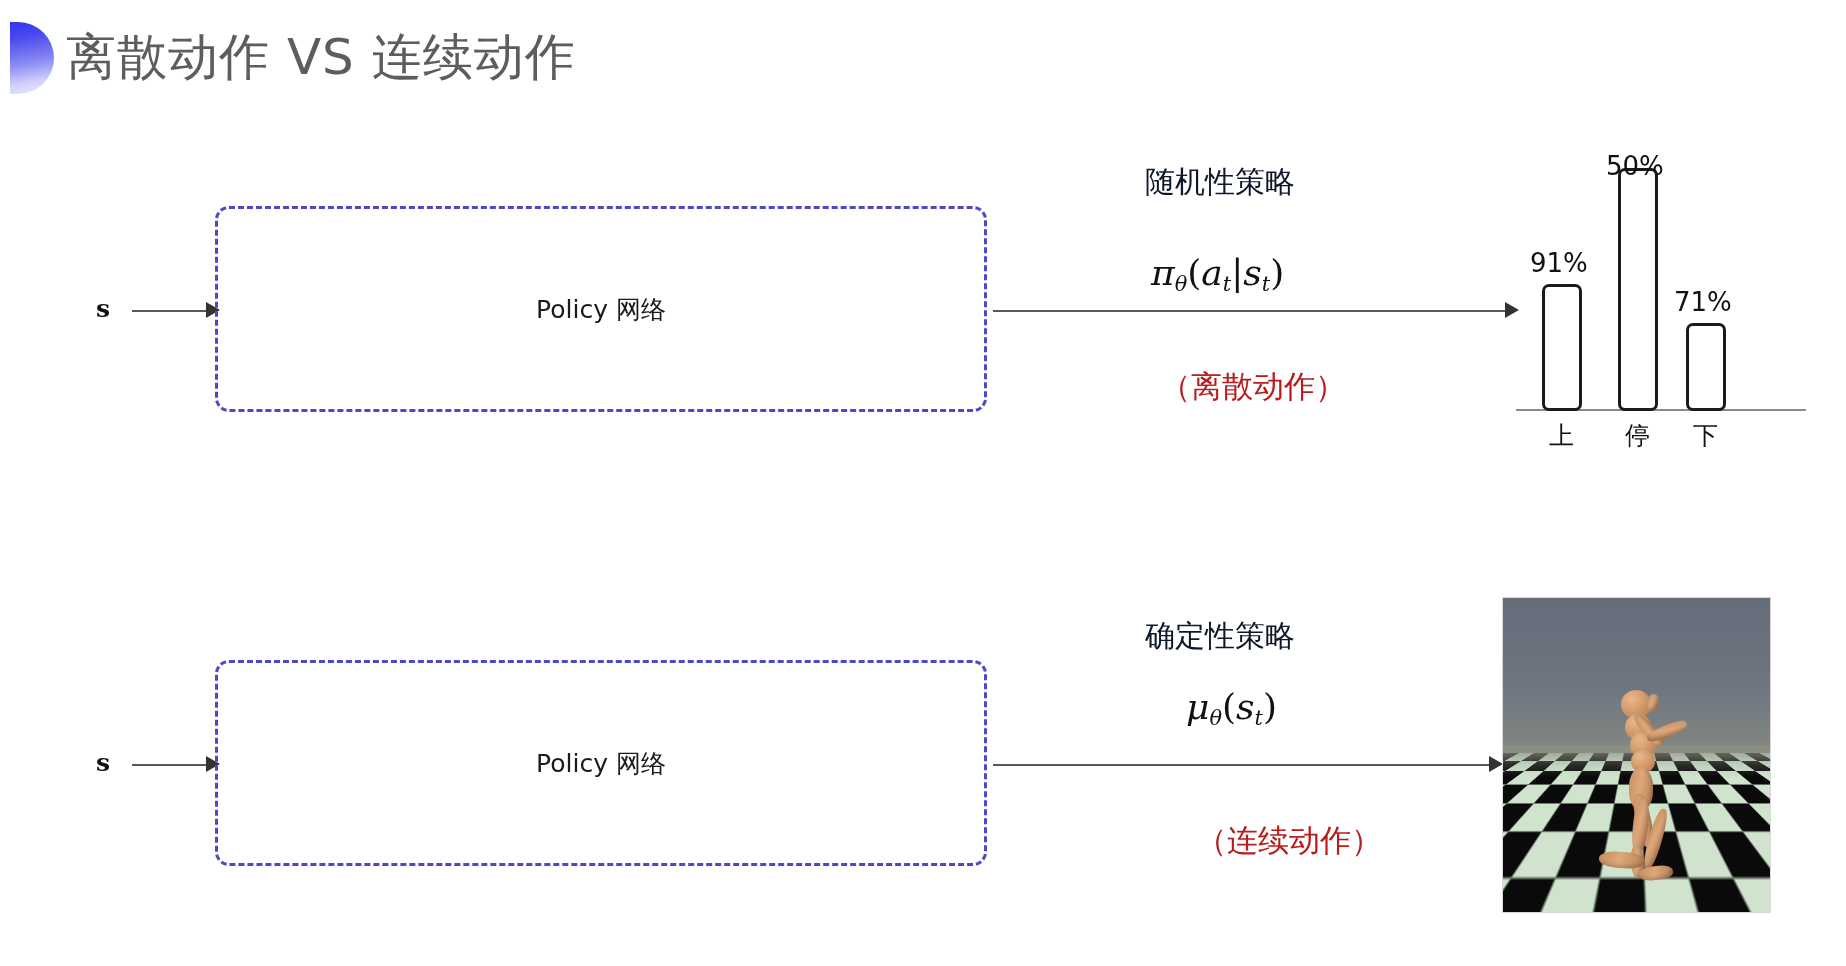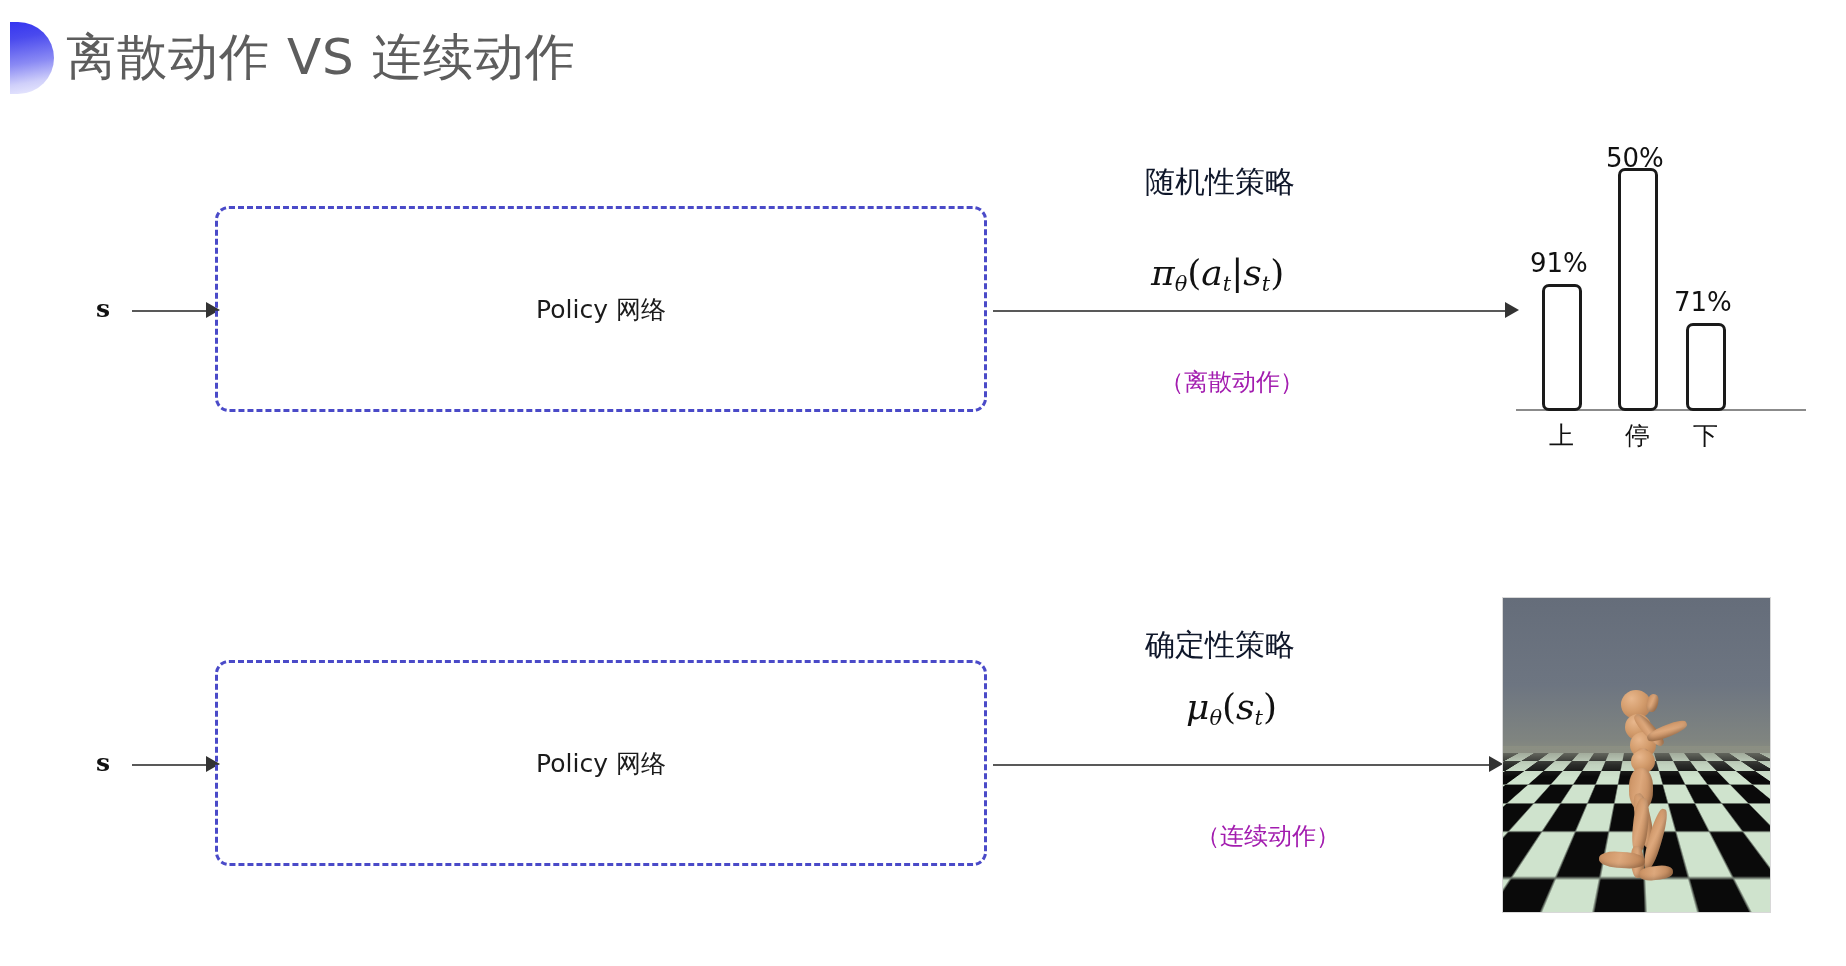--- a/index.html
+++ b/index.html
@@ -66,21 +66,21 @@
     font-family:"DejaVu Sans","Liberation Sans",sans-serif;
   }
   .formula{
     font-size:36px;color:#111;white-space:nowrap;
     font-family:"DejaVu Serif","Liberation Serif",serif;
     font-style:italic;
   }
   .formula .up{font-style:normal;}
   .formula sub{font-size:0.58em;font-style:italic;vertical-align:-0.30em;}
   .action-note{
-    font-size:24px;color:#a21caf;white-space:nowrap;
+    font-size:31px;color:#b91c1c;white-space:nowrap;
     font-family:Liberation Serif, serif;
   }
 
   
   #bar-chart{left:1430px;top:100px;width:400px;height:330px;}
   .bar{
     position:absolute;bottom:0;
     border:3px solid #1a1a1a;
     border-radius:7px;
     background:#ffffff;
@@ -167,21 +167,21 @@
   <div class="abs action-note" style="left:1160px;top:366px;">（离散动作）</div>
 
   <div class="abs" id="bar-chart">
     <div id="chart-baseline"></div>
 
     <div class="bar" style="left:112px;bottom:19px;width:40px;height:127px;"></div>
     <div class="bar-value" style="left:100px;bottom:152px;">91%</div>
     <div class="bar-cat" style="left:119px;bottom:-22px;">上</div>
 
     <div class="bar" style="left:188px;bottom:19px;width:40px;height:243px;"></div>
-    <div class="bar-value" style="left:176px;bottom:257px;">50%</div>
+    <div class="bar-value" style="left:176px;bottom:249px;">50%</div>
     <div class="bar-cat" style="left:195px;bottom:-22px;">停</div>
 
     <div class="bar" style="left:256px;bottom:19px;width:40px;height:88px;"></div>
     <div class="bar-value" style="left:244px;bottom:113px;">71%</div>
     <div class="bar-cat" style="left:263px;bottom:-22px;">下</div>
   </div>
 </div>
 
 <div class="abs" style="left:0;top:470px;width:1846px;height:496px;">
 
@@ -189,21 +189,21 @@
   <div class="abs arrow-line" style="left:132px;top:294px;width:76px;"></div>
   <div class="abs arrow-head" style="left:206px;top:286px;"></div>
 
   <div class="abs policy-box" style="left:215px;top:190px;">
     <div class="policy-label">Policy 网络</div>
   </div>
 
   <div class="abs arrow-line" style="left:993px;top:294px;width:498px;"></div>
   <div class="abs arrow-head" style="left:1489px;top:286px;"></div>
 
-  <div class="abs policy-kind" style="left:1145px;top:146px;margin-top:9px;">确定性策略</div>
+  <div class="abs policy-kind" style="left:1145px;top:146px;">确定性策略</div>
 
   <div class="abs formula" style="left:1186px;top:216px;text-align:center;">
     <span>μ</span><sub>θ</sub><span class="up">(</span><span>s</span><sub>t</sub><span class="up">)</span>
   </div>
 
   <div class="abs action-note" style="left:1196px;top:350px;">（连续动作）</div>
 </div>
 
 <div class="abs" id="humanoid-frame">
   <div id="sky"></div>

